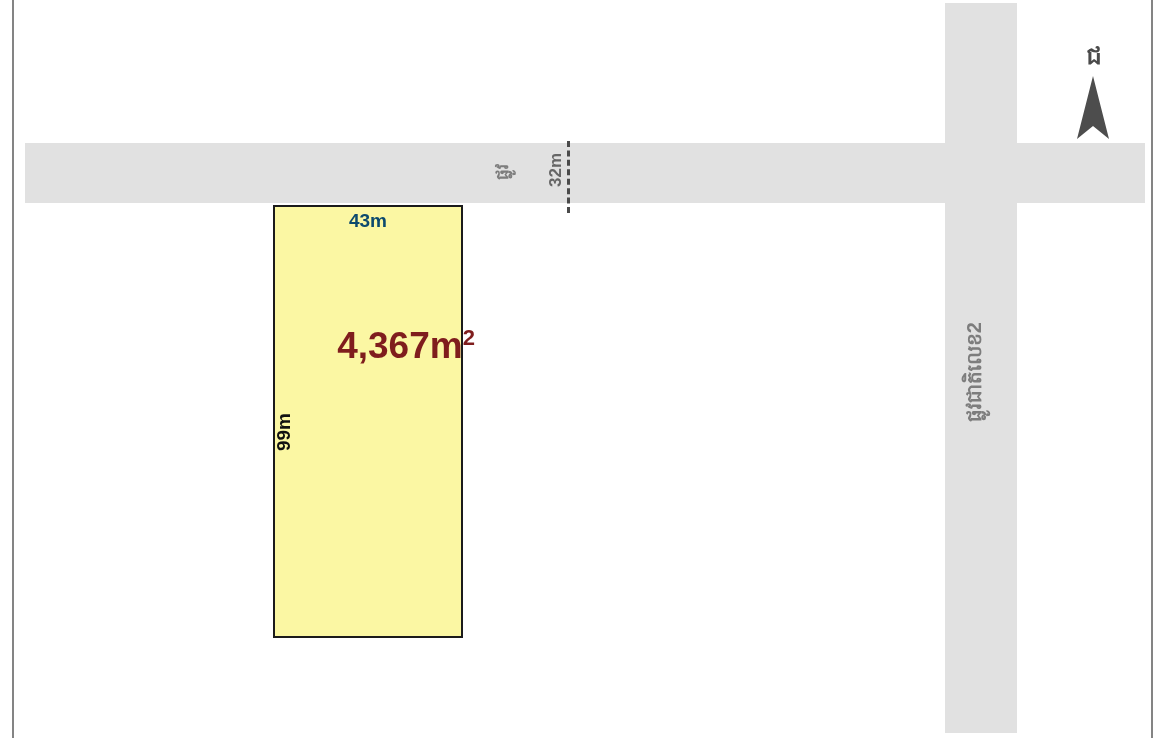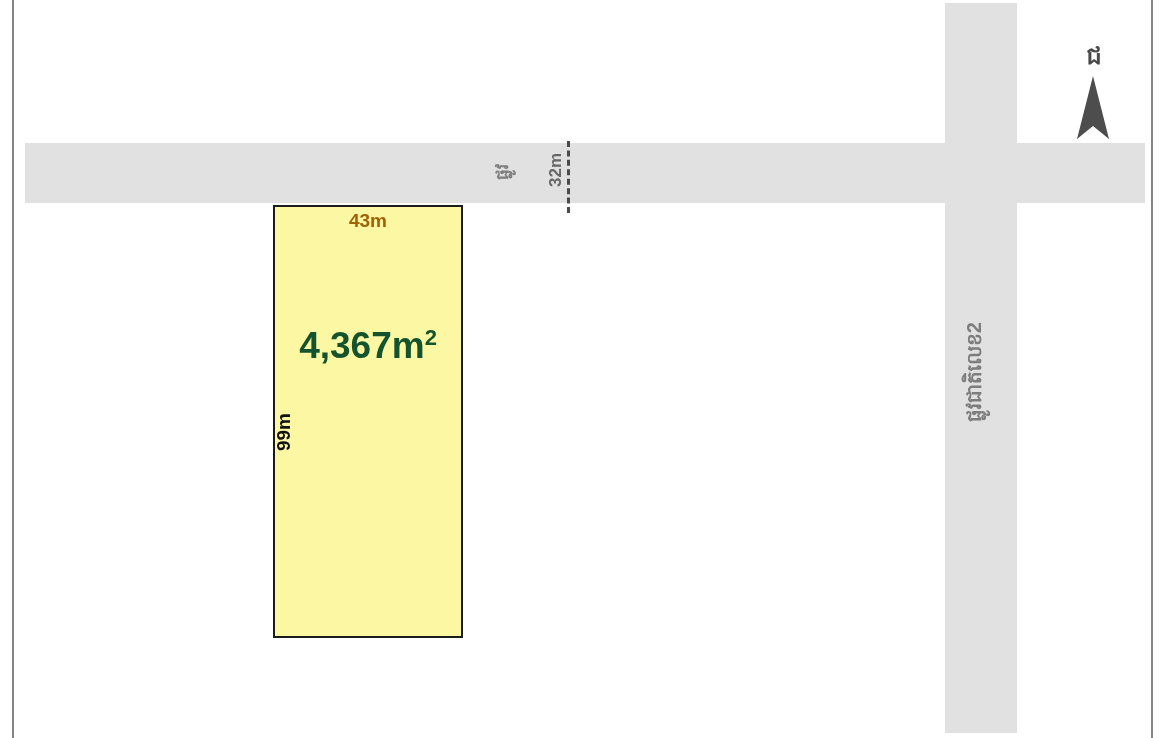--- a/index.html
+++ b/index.html
@@ -55,33 +55,34 @@
     border: 2px solid #1b1b1b;
   }
   .plot-width-label {
     position: absolute;
     top: 3px;
     left: 0;
     width: 100%;
     text-align: center;
     font-size: 19px;
     font-weight: bold;
-    color: #a16207;
+    color: #0c4a6e;
   }
   .plot-area-label {
     position: absolute;
     left: 0;
     top: 118px;
     width: 100%;
     text-align: center;
     font-size: 37px;
     font-weight: bold;
-    color: #14532d;
+    color: #7f1d1d;
     letter-spacing: 0px;
     white-space: nowrap;
+    padding-left: 38px;
   }
   .plot-area-label sup {
     font-size: 22px;
     vertical-align: super;
     line-height: 0;
   }
 
   
   .vlabel {
     position: absolute;

